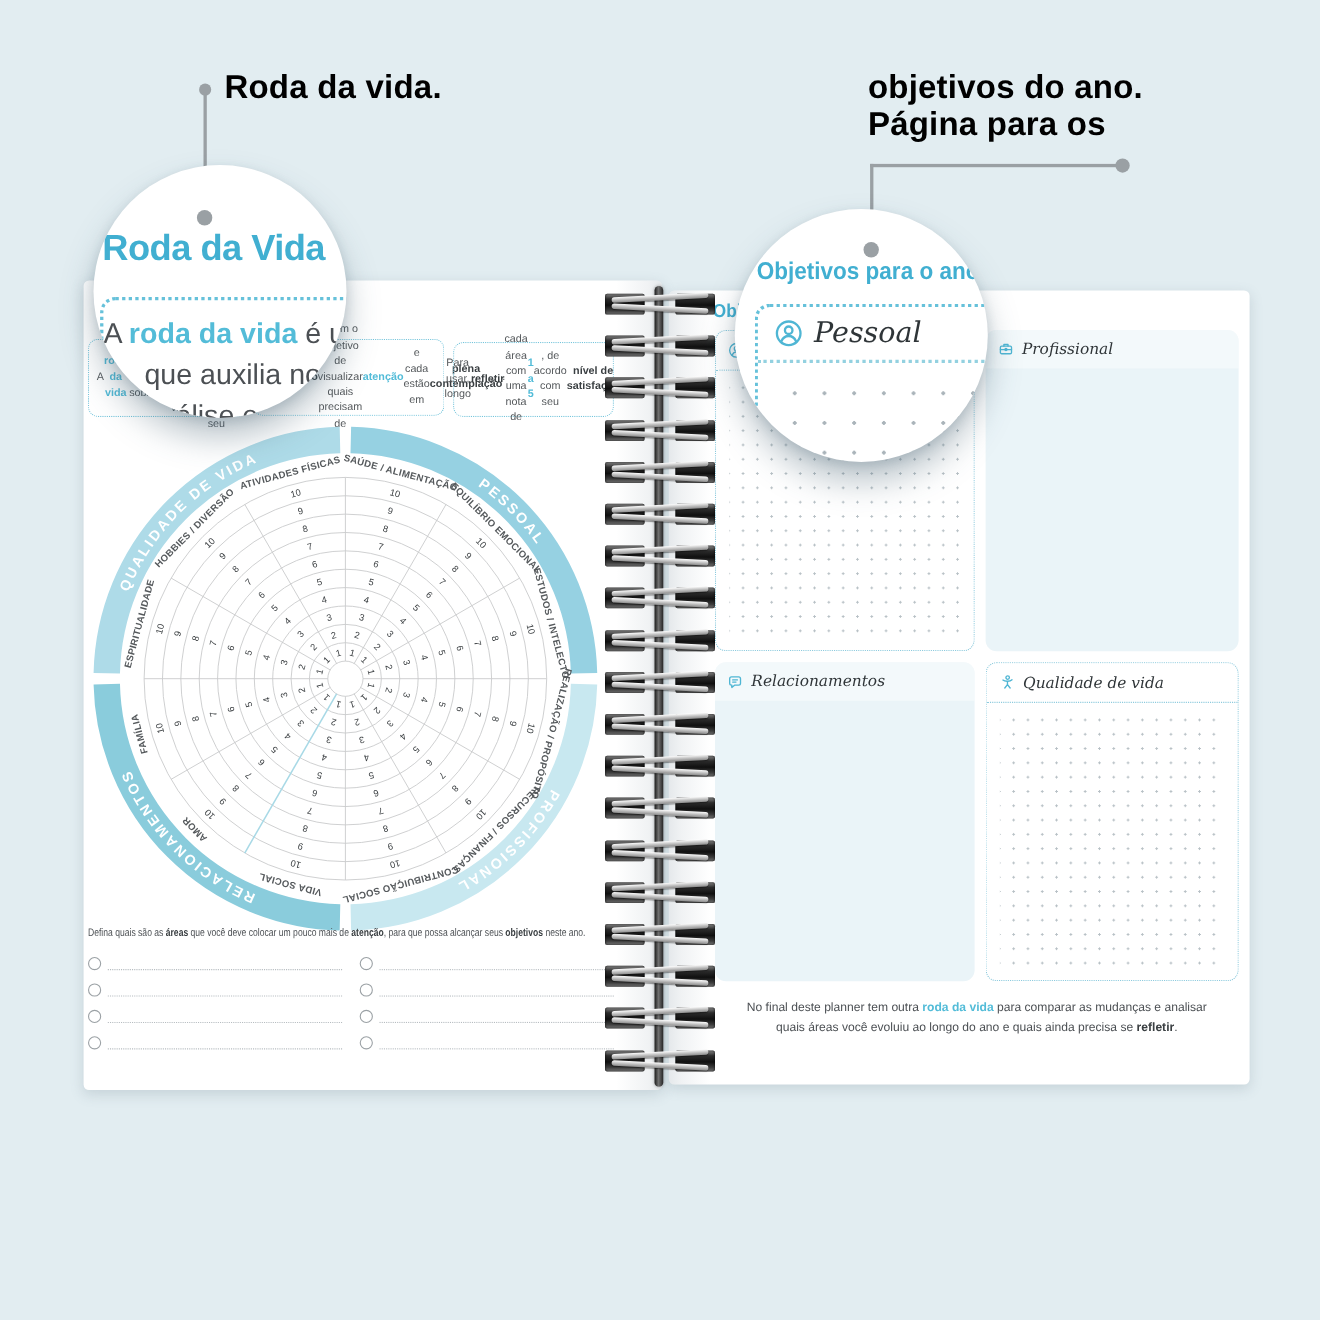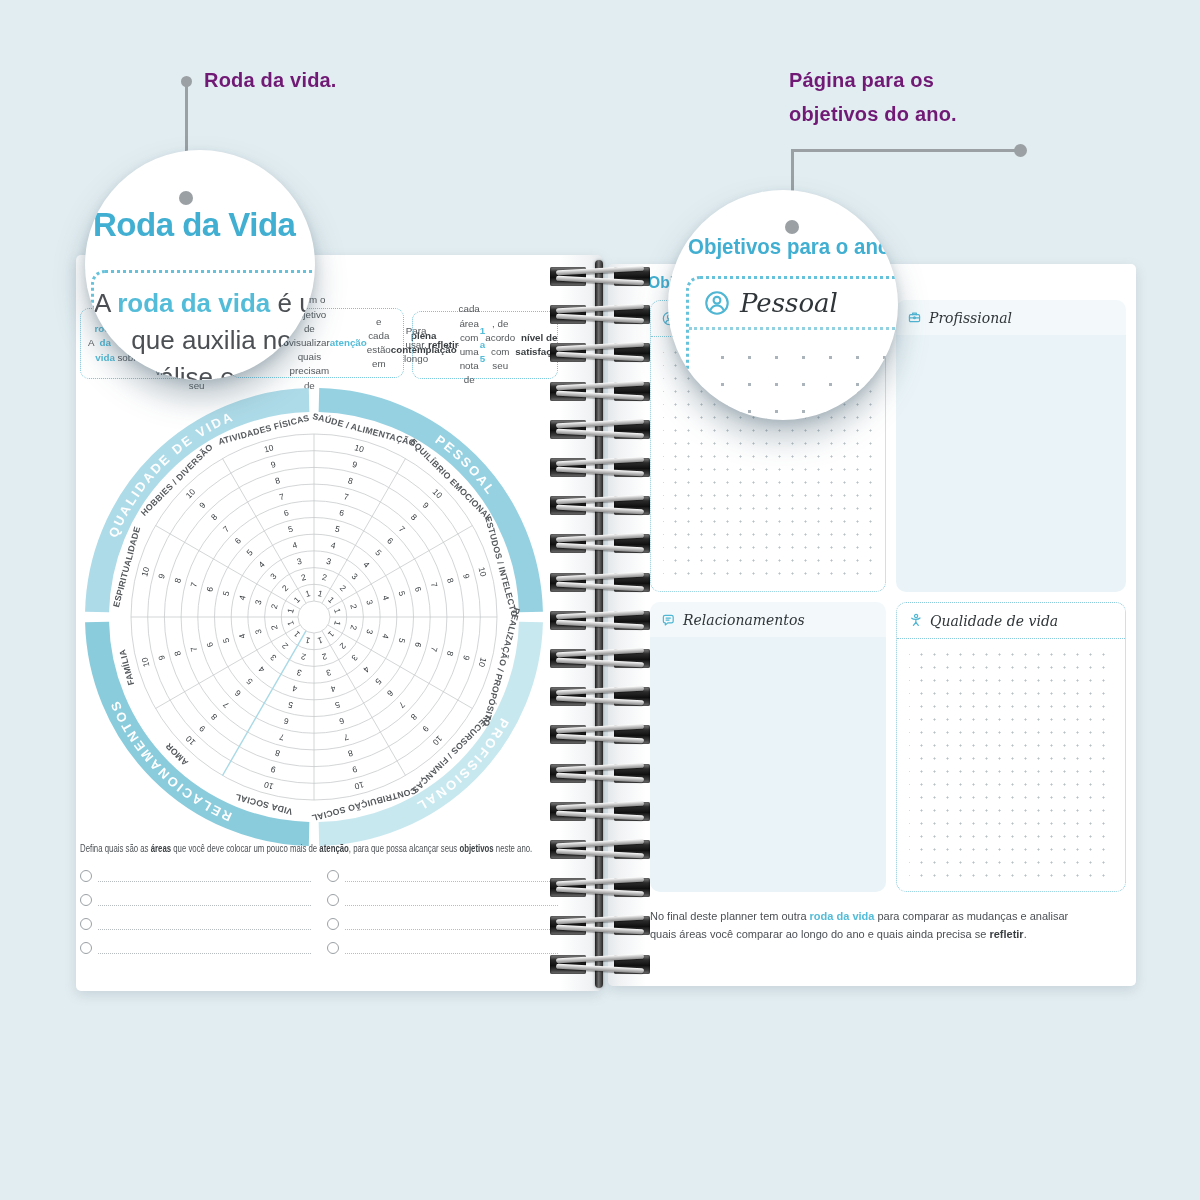--- a/index.html
+++ b/index.html
@@ -1,21 +1,21 @@
 <!DOCTYPE html>
 <html><head>
 <meta charset="utf-8">
 <style>
   html,body{margin:0;padding:0;}
   .stage{position:relative;width:1200px;height:1200px;background:#e2edf1;overflow:hidden;
          font-family:"Liberation Sans",sans-serif;color:#4c5054;}
   .abs{position:absolute;}
 
   
-  .callout-label{position:absolute;font-weight:bold;color:#701a75;font-size:20px;line-height:34px;letter-spacing:.2px;}
+  .callout-label{position:absolute;font-weight:bold;color:#000000;font-size:30px;line-height:34px;letter-spacing:.2px;}
   .c-line{position:absolute;background:#9aa0a4;}
   .c-dot{position:absolute;background:#9aa0a4;border-radius:50%;}
 
   
   .page{position:absolute;background:#ffffff;border-radius:5px;box-shadow:0 4px 12px rgba(90,110,125,.20);}
   .page-left{left:76px;top:255px;width:526px;height:736px;}
   .page-right{left:608px;top:264px;width:528px;height:722px;}
   .page-left::after{content:"";position:absolute;right:0;top:0;bottom:0;width:42px;border-radius:0 5px 5px 0;
      background:linear-gradient(90deg,rgba(110,130,145,0),rgba(110,130,145,.10) 70%,rgba(110,130,145,.18));}
   .page-right::before{content:"";position:absolute;left:0;top:0;bottom:0;width:38px;border-radius:5px 0 0 5px;
@@ -42,21 +42,21 @@
   .pbox{position:absolute;border-radius:10px;box-sizing:border-box;display:flex;flex-direction:column;}
   .pbox.dotted{border:1.5px dotted #8ccadd;background:#fff;}
   .pbox.filled{background:#eaf4f8;}
   .pbox-header{display:flex;align-items:center;gap:7px;padding:5px 11px;height:25px;flex:0 0 auto;}
   .pbox.dotted .pbox-header{border-bottom:1.5px dotted #8ccadd;}
   .pbox.filled .pbox-header{background:rgba(255,255,255,.45);border-radius:10px 10px 0 0;}
   .pbox-name{font-family:"DejaVu Serif",serif;font-style:italic;font-size:14px;color:#2f3538;}
   .pbox-body{flex:1;margin:5px 12px 12px;}
   .dotgrid{background-image:radial-gradient(circle,#b7c0c5 .9px,transparent 1.15px);background-size:13px 13px;background-position:6px 4px;}
   .dotgrid-big{background-image:radial-gradient(circle,#aab4ba 1.6px,transparent 1.9px);background-size:27px 27px;background-position:10px 8px;}
-  .rp-note{position:absolute;text-align:left;font-size:11px;line-height:1.6;color:#4c5054;}
+  .rp-note{position:absolute;text-align:center;font-size:11px;line-height:1.6;color:#4c5054;}
 
   
   .spiral{position:absolute;left:548px;top:256px;width:104px;height:740px;z-index:20;}
   .spiral-rod{position:absolute;left:47px;top:4px;width:8px;height:728px;border-radius:4px;
      background:linear-gradient(90deg,#1b1b1b,#707070 45%,#262626);box-shadow:0 0 3px rgba(0,0,0,.35);}
   .loop{position:absolute;left:0;width:104px;height:22px;}
   .loop .blk{position:absolute;top:1px;width:36px;height:19px;border-radius:2px;
      background:linear-gradient(180deg,#8c8c8c 0%,#2c2c2c 25%,#101010 55%,#3f3f3f 82%,#7a7a7a 100%);
      box-shadow:inset 0 0 2px #000;}
   .loop .blk.l{left:2px;} .loop .blk.r{left:66px;}
@@ -87,22 +87,22 @@
 <body>
 
 <div class="stage">
 
   <div class="callout-label" style="left:204px;top:63px;">Roda da vida.</div>
   <div class="c-dot" style="left:181px;top:76px;width:11px;height:11px;"></div>
   <div class="c-line" style="left:185px;top:84px;width:3px;height:110px;"></div>
   <div class="c-dot" style="left:179px;top:191px;width:14px;height:14px;z-index:40;"></div>
 
   <div class="callout-label" style="left:789px;top:63px;">
+    <div>objetivos do ano.</div>
     <div>Página para os</div>
-    <div>objetivos do ano.</div>
   </div>
   <div class="c-line" style="left:791px;top:149px;width:229px;height:3px;"></div>
   <div class="c-dot" style="left:1014px;top:144px;width:13px;height:13px;"></div>
   <div class="c-line" style="left:791px;top:149px;width:3px;height:76px;"></div>
   <div class="c-dot" style="left:785px;top:220px;width:14px;height:14px;z-index:40;"></div>
 
   <div class="page page-left">
     <div class="page-title" style="left:18px;top:16px;font-size:19px;">Roda da Vida</div>
 
     <div class="intro-box" style="left:4px;top:53px;width:144px;height:71px;">
@@ -383,21 +383,21 @@
           <circle cx="8.6" cy="3.2" r="1.7"></circle>
           <path d="M4.0 5.6 C5.8 7.2 11.0 7.2 12.8 5.3"></path>
           <path d="M8.4 7.2 V10"></path>
             <path d="M8.4 10 L5.8 13.3 M8.4 10 L11 13.3"></path>
         </svg>
         <span class="pbox-name">Qualidade de vida</span>
       </div>
       <div class="pbox-body dotgrid"></div>
     </div>
 
-    <div class="rp-note" style="left:42px;top:644px;width:476px;"><span>No final deste planner tem outra </span><span class="seg-c">roda da vida</span><span> para comparar as mudanças e analisar</span><br><span>quais áreas você comparar ao longo do ano e quais ainda precisa se </span><span class="seg-b">refletir</span><span>.</span></div>
+    <div class="rp-note" style="left:42px;top:644px;width:476px;"><span>No final deste planner tem outra </span><span class="seg-c">roda da vida</span><span> para comparar as mudanças e analisar</span><br><span>quais áreas você evoluiu ao longo do ano e quais ainda precisa se </span><span class="seg-b">refletir</span><span>.</span></div>
   </div>
 
   <div class="spiral" id="spiral">
     <div class="spiral-rod"></div>
   <div class="loop" style="top: 10px;">
         <div class="blk l"></div>
         <div class="blk r"></div>
         <div class="wire w1"></div>
         <div class="wire w2"></div>
       </div>

